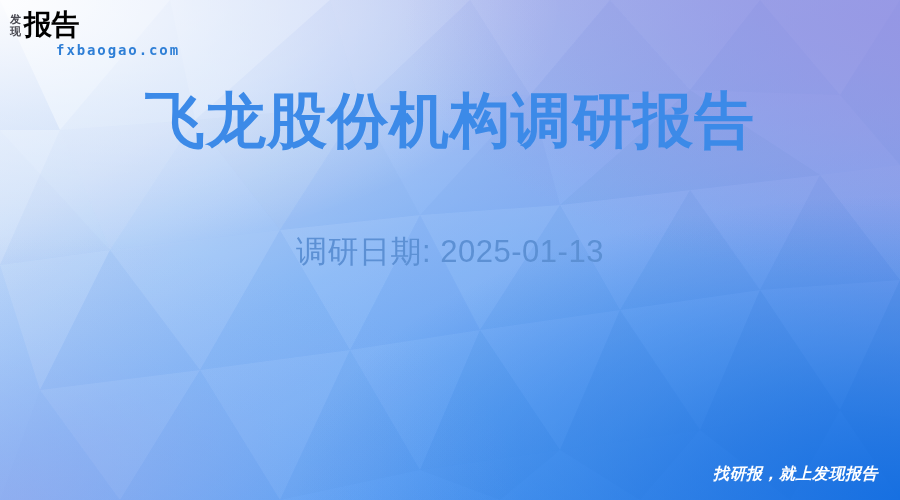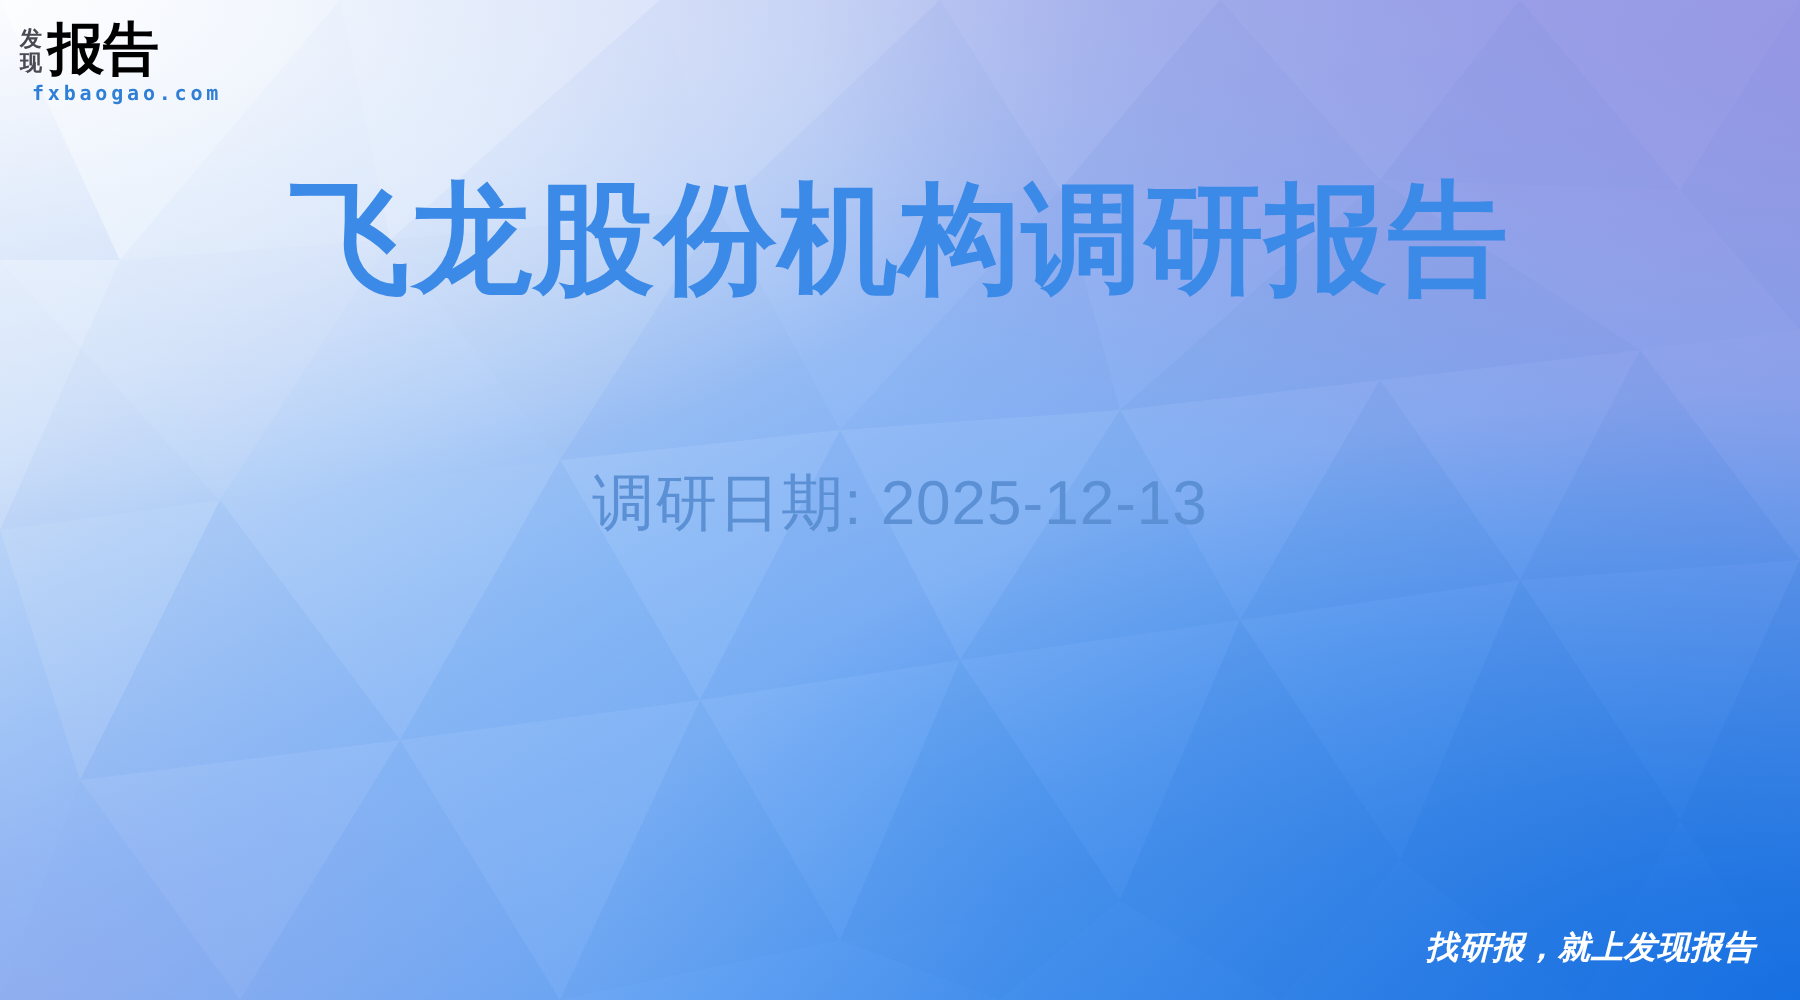--- a/index.html
+++ b/index.html
@@ -77,26 +77,27 @@
   .logo-big {
     font-family: "DejaVu Sans", "Liberation Sans", sans-serif;
     font-size: 28px;
     line-height: 29px;
     font-weight: 900;
     color: #000000;
     letter-spacing: -0.5px;
   }
   .logo-url {
     font-family: "DejaVu Sans Mono", "Liberation Mono", monospace;
-    font-size: 10px;
+    font-size: 14px;
     font-weight: 700;
     color: #2f7fd6;
     letter-spacing: 1.9px;
     margin-top: 3px;
     margin-left: 6px;
+    text-align: right;
   }
 
   
   #title {
     position: absolute;
     left: 0;
     right: 0;
     top: 84px;
     text-align: center;
     font-family: "DejaVu Sans", "Liberation Sans", sans-serif;
@@ -239,17 +240,17 @@
         <span>发</span>
         <span>现</span>
       </div>
       <div class="logo-big">报告</div>
     </div>
     <div class="logo-url">fxbaogao.com</div>
   </div>
 
   <div id="title">飞龙股份机构调研报告</div>
 
-  <div id="subtitle">调研日期: 2025-12-13</div>
+  <div id="subtitle">调研日期: 2025-01-13</div>
 
   <div id="tagline">找研报，就上发现报告</div>
 
 </div>
 
 </body></html>

